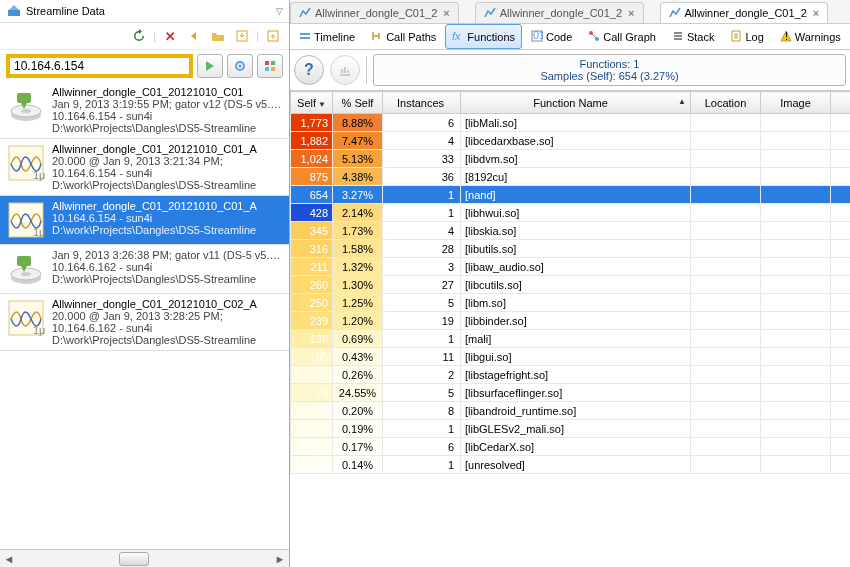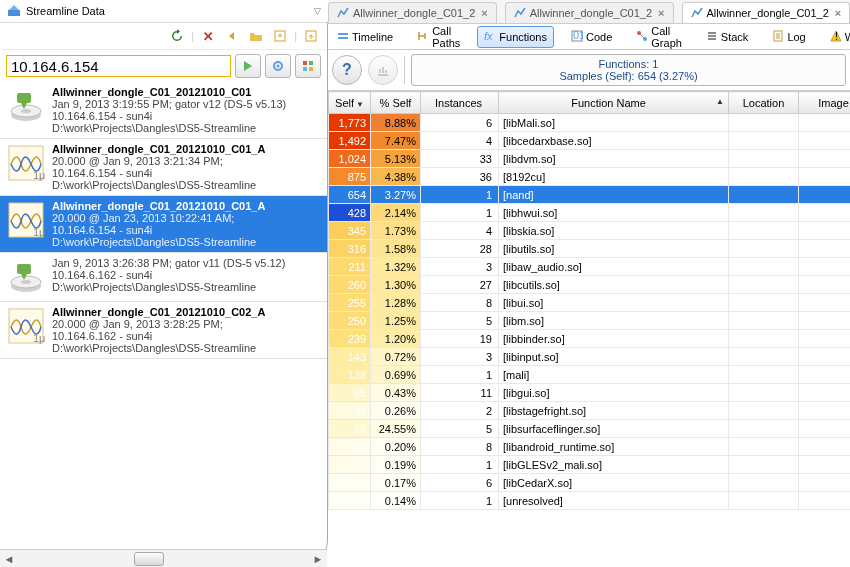--- a/index.html
+++ b/index.html
@@ -1,59 +1,59 @@
 <!DOCTYPE html>
 <html><head>
 <meta charset="utf-8">
 <style>
 * { box-sizing: border-box; margin: 0; padding: 0; font-family: Tahoma, Arial, sans-serif; font-size: 11px; }
 body { display: flex; width: 850px; height: 567px; background: #fff; overflow: hidden; }
-.left-panel { width: 328px; border-right: 1px solid #aaa; display: flex; flex-direction: column; border-radius: 27px; }
+.left-panel { width: 290px; border-right: 1px solid #aaa; display: flex; flex-direction: column; }
 .left-header { display: flex; align-items: center; padding: 3px 6px; border-bottom: 1px solid #ddd; background: #fff; }
 .left-header .tab-icon { width: 16px; height: 16px; margin-right: 4px; display: inline-flex; align-items: center; justify-content: center; }
 .left-header .title { flex: 1; font-size: 11px; }
 .left-toolbar { display: flex; align-items: center; padding: 3px 6px; gap: 4px; border-bottom: 1px solid #eee; }
 .left-toolbar .spacer { flex: 1; }
 .icon-btn { width: 20px; height: 20px; display: inline-flex; align-items: center; justify-content: center; cursor: pointer; border-radius: 2px; }
 .ip-row { display: flex; align-items: center; padding: 4px 6px; gap: 4px; }
-.ip-input { flex: 1; border: 1px solid #eab308; padding: 8px 4px; font-size: 15px; height: 22px; }
+.ip-input { flex: 1; border: 4px solid #eab308; padding: 8px 4px; font-size: 12px; height: 22px; }
 .sq-btn { width: 26px; height: 24px; border: 1px solid #b5b5b5; background: linear-gradient(#fefefe,#e8e8e8); border-radius: 3px; display: inline-flex; align-items: center; justify-content: center; cursor: pointer; }
 .capture-list { flex: 1; overflow: auto; }
 .capture-item { display: flex; padding: 4px 6px; border-bottom: 1px solid #e0e0e0; cursor: pointer; }
 .capture-item.selected { background: #2a7de1; color: #fff; }
 .capture-thumb { width: 40px; height: 40px; margin-right: 6px; flex-shrink: 0; display: flex; align-items: center; justify-content: center; }
 .capture-text { overflow: hidden; }
-.capture-title { font-weight: bold; white-space: nowrap; overflow: hidden; text-overflow: ellipsis; }
+.capture-title { font-weight: normal; white-space: nowrap; overflow: hidden; text-overflow: ellipsis; }
 .capture-line { white-space: nowrap; overflow: hidden; text-overflow: ellipsis; color: #444; }
 .capture-item.selected .capture-line { color: #e6f0ff; }
 .bottom-scroll { height: 18px; border-top: 1px solid #ccc; background: #f3f3f3; position: relative; display: flex; align-items: center; }
 .bottom-scroll .arrow { width: 18px; height: 16px; display: flex; align-items: center; justify-content: center; color: #666; }
 .bottom-scroll .track { flex: 1; height: 16px; position: relative; }
 .bottom-scroll .thumb { position: absolute; left: 40%; width: 30px; height: 14px; top: 1px; background: linear-gradient(#fefefe,#d8d8d8); border: 1px solid #aaa; border-radius: 3px; }
 
 .right-panel { flex: 1; display: flex; flex-direction: column; overflow: hidden; }
 .tabs-row { display: flex; background: #f5f5f5; border-bottom: 1px solid #ccc; height: 24px; align-items: flex-end; }
-.doc-tab { display: flex; align-items: center; padding: 3px 8px; border: 1px solid #ccc; border-bottom: none; background: #fff; margin-right: 8px; border-radius: 4px 4px 0 0; cursor: pointer; white-space: nowrap; }
+.doc-tab { display: flex; align-items: center; padding: 3px 8px; border: 1px solid #ccc; border-bottom: none; background: #fff; margin-right: 16px; border-radius: 4px 4px 0 0; cursor: pointer; white-space: nowrap; }
 .doc-tab.inactive { background: #f0f0f0; color: #555; }
 .doc-tab .close-x { margin-left: 6px; color: #888; font-weight: bold; }
-.view-tabs { display: flex; border-bottom: 1px solid #ccc; background: #fff; height: 26px; align-items: center; padding: 0 2px; gap: 10px; }
+.view-tabs { display: flex; border-bottom: 1px solid #ccc; background: #fff; height: 26px; padding: 0 2px; gap: 2px; }
 .view-tab { display: flex; align-items: center; padding: 3px 6px; border: 1px solid transparent; border-radius: 3px; cursor: pointer; gap: 3px; }
 .view-tab.active { border: 1px solid #5a9de8; background: linear-gradient(#eaf3ff,#d0e4ff); }
 .info-bar { display: flex; padding: 4px; border-bottom: 1px solid #ccc; align-items: center; gap: 6px; }
 .round-btn { width: 30px; height: 30px; border-radius: 50%; border: 1px solid #b5b5b5; background: linear-gradient(#fefefe,#e2e2e2); display: inline-flex; align-items: center; justify-content: center; font-weight: bold; color: #3a6ea8; cursor: pointer; font-size: 16px; }
 .round-btn.disabled { color: #aaa; opacity: .6; cursor: default; }
 .vr { width: 1px; height: 28px; background: #ccc; }
 .func-info { flex: 1; border: 1px solid #b5b5b5; padding: 3px 8px; text-align: center; color: #1a4a8a; border-radius: 3px; background: #fcfcfc; }
 .table-wrap { flex: 1; overflow: auto; }
 .func-table { border-collapse: collapse; width: 100%; table-layout: fixed; }
 .func-table th { background: linear-gradient(#fefefe,#e8e8e8); border: 1px solid #ccc; padding: 3px 4px; font-weight: normal; position: relative; height: 22px; text-align: center; }
 .func-table th .sort { font-size: 8px; color: #333; margin-left: 2px; }
 .func-table td { border: 1px solid #e8e8e8; border-top: none; padding: 2px 4px; height: 18px; white-space: nowrap; overflow: hidden; }
 .col-self { width: 42px; text-align: right; color: #fff; }
-.col-pself { width: 50px; text-align: right; }
+.col-pself { width: 50px; text-align: center; }
 .col-inst { width: 78px; text-align: right; padding-right: 6px !important; }
 .col-name { width: 230px; }
 .col-loc { width: 70px; }
 .col-img { width: 70px; }
 .col-pad { width: 20px; }
 tr.row-selected td { background: #2a7de1 !important; color: #fff !important; }
 </style>
 </head>
 <body>
 
@@ -161,21 +161,20 @@
         <div class="capture-thumb">
           <svg width="38" height="38">
             <rect x="2" y="2" width="34" height="34" fill="#fffbe8" stroke="#d8c888"></rect>
             <path d="M4 20 Q10 6 14 20 T24 20 T34 20" stroke="#c49a3a" fill="none" stroke-width="1.5"></path>
             <path d="M4 20 Q10 34 14 20 T24 20 T34 20" stroke="#3a6ec4" fill="none" stroke-width="1.5"></path>
             <text x="26" y="35" font-size="7" fill="#888">1μs</text>
           </svg>
         </div>
         <div class="capture-text">
           <div class="capture-title">Allwinner_dongle_C01_20121010_C01_A</div>
-          <div class="capture-line">20.000 @ Jan 23, 2013 10:22:41 AM;</div>
           <div class="capture-line">10.164.6.154 - sun4i</div>
           <div class="capture-line">D:\work\Projects\Dangles\DS5-Streamline</div>
         </div>
       </div>
       <div class="capture-item">
         <div class="capture-thumb">
           <svg width="38" height="38">
             <ellipse cx="19" cy="28" rx="15" ry="6" fill="#d0d0d0"></ellipse>
             <ellipse cx="19" cy="24" rx="15" ry="6" fill="#f0f0f0" stroke="#bbb"></ellipse>
             <ellipse cx="19" cy="24" rx="5" ry="2" fill="#ccc"></ellipse>
@@ -327,21 +326,21 @@
           <tr>
             <td class="col-self" style="background:#e63900">1,773</td>
             <td class="col-pself" style="background:#ee7f33">8.88%</td>
             <td class="col-inst">6</td>
             <td class="col-name">[libMali.so]</td>
             <td class="col-loc"><unknown></unknown></td>
             <td class="col-img"><unknown></unknown></td>
             <td class="col-pad"></td>
           </tr>
           <tr>
-            <td class="col-self" style="background:#e63900">1,492</td>
+            <td class="col-self" style="background:#e63900">1,882</td>
             <td class="col-pself" style="background:#f08a2a">7.47%</td>
             <td class="col-inst">4</td>
             <td class="col-name">[libcedarxbase.so]</td>
             <td class="col-loc"><unknown></unknown></td>
             <td class="col-img"><unknown></unknown></td>
             <td class="col-pad"></td>
           </tr>
           <tr>
             <td class="col-self" style="background:#ef6a1a">1,024</td>
             <td class="col-pself" style="background:#f3a33a">5.13%</td>
@@ -408,51 +407,33 @@
           <tr>
             <td class="col-self" style="background:#fdd970">260</td>
             <td class="col-pself" style="background:#fee99d">1.30%</td>
             <td class="col-inst">27</td>
             <td class="col-name">[libcutils.so]</td>
             <td class="col-loc"><unknown></unknown></td>
             <td class="col-img"><unknown></unknown></td>
             <td class="col-pad"></td>
           </tr>
           <tr>
-            <td class="col-self" style="background:#fddc76">255</td>
-            <td class="col-pself" style="background:#feeba2">1.28%</td>
-            <td class="col-inst">8</td>
-            <td class="col-name">[libui.so]</td>
-            <td class="col-loc"><unknown></unknown></td>
-            <td class="col-img"><unknown></unknown></td>
-            <td class="col-pad"></td>
-          </tr>
-          <tr>
             <td class="col-self" style="background:#fddc76">250</td>
             <td class="col-pself" style="background:#feeba2">1.25%</td>
             <td class="col-inst">5</td>
             <td class="col-name">[libm.so]</td>
             <td class="col-loc"><unknown></unknown></td>
             <td class="col-img"><unknown></unknown></td>
             <td class="col-pad"></td>
           </tr>
           <tr>
             <td class="col-self" style="background:#fddf7c">239</td>
             <td class="col-pself" style="background:#feeda7">1.20%</td>
             <td class="col-inst">19</td>
             <td class="col-name">[libbinder.so]</td>
-            <td class="col-loc"><unknown></unknown></td>
-            <td class="col-img"><unknown></unknown></td>
-            <td class="col-pad"></td>
-          </tr>
-          <tr>
-            <td class="col-self" style="background:#feeca0">143</td>
-            <td class="col-pself" style="background:#fef5c8">0.72%</td>
-            <td class="col-inst">3</td>
-            <td class="col-name">[libinput.so]</td>
             <td class="col-loc"><unknown></unknown></td>
             <td class="col-img"><unknown></unknown></td>
             <td class="col-pad"></td>
           </tr>
           <tr>
             <td class="col-self" style="background:#feeda4">138</td>
             <td class="col-pself" style="background:#fef6cb">0.69%</td>
             <td class="col-inst">1</td>
             <td class="col-name">[mali]</td>
             <td class="col-loc"><unknown></unknown></td>

